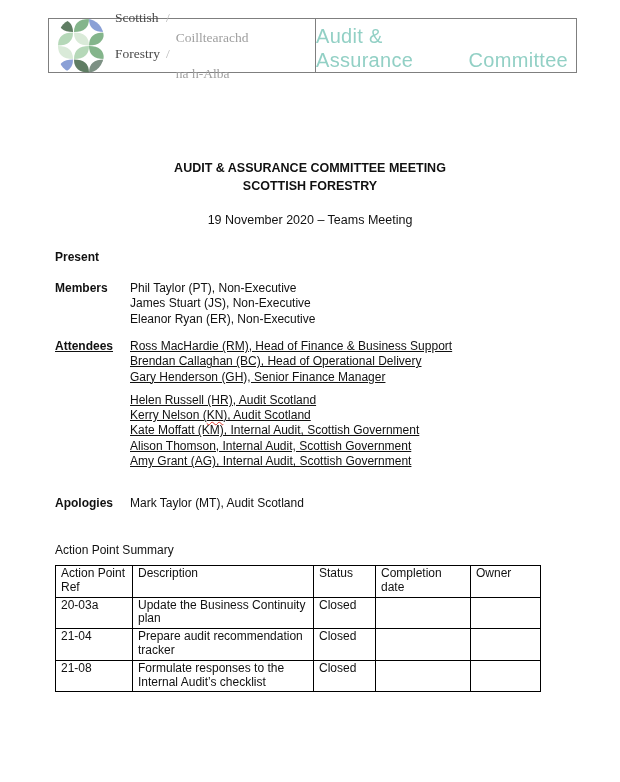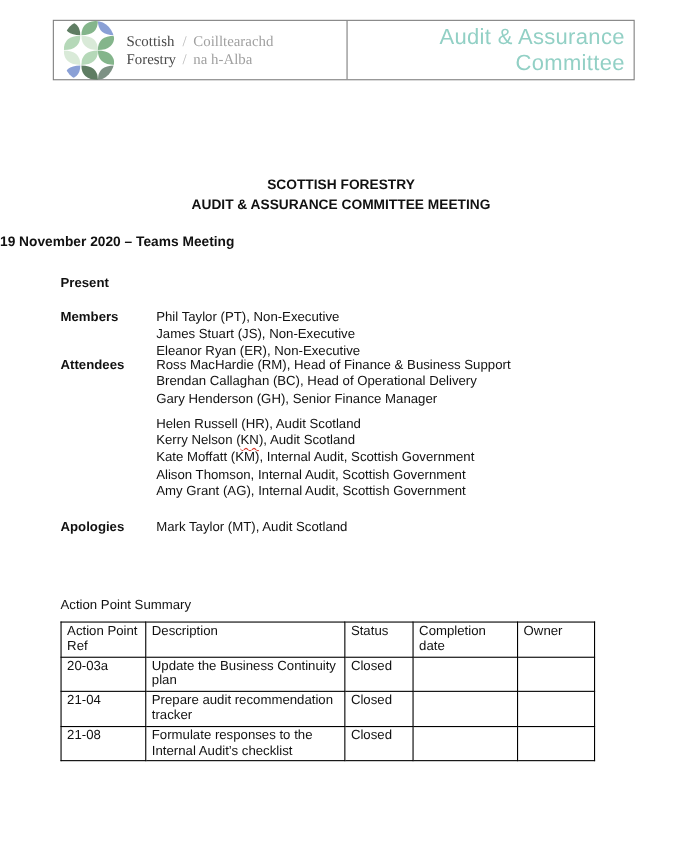--- a/index.html
+++ b/index.html
@@ -25,48 +25,48 @@
   
   .header-box{
     position:absolute;left:48px;top:18px;width:529px;height:55px;
     border:1px solid var(--header-border);display:flex;box-sizing:border-box;
   }
   .header-left{
     width:267px;box-sizing:border-box;border-right:1px solid var(--header-border);
     display:flex;align-items:center;padding-left:9px;
   }
   .header-right{
-    flex:1;box-sizing:border-box;display:flex;flex-direction:column;justify-content:center;
+    flex:1;box-sizing:border-box;display:flex;flex-direction:row;justify-content:center;
     align-items:flex-end;padding-right:8px;
   }
   .brand-text{
     margin-left:11px;font-family:"Liberation Serif","DejaVu Serif",serif;
     font-size:13.5px;line-height:16px;display:grid;
     grid-template-columns:auto auto auto;column-gap:6px;
   }
   .brand-en{color:var(--brand-dark);}
   .brand-slash{color:#b9b9b9;}
-  .brand-gd{color:var(--brand-gray);}
+  .brand-gd{color:var(--brand-gray);margin-top:20px;}
   .committee-line{
     font-size:20px;line-height:24px;color:var(--accent-teal);letter-spacing:.3px;
   }
   
   .title-block{position:absolute;left:0;top:160px;width:620px;text-align:center;
     font-weight:bold;font-size:12.5px;line-height:17.5px;}
-  .date-line{position:absolute;left:0;top:213px;width:620px;text-align:left;
-    font-weight:bold;font-size:12.5px;}
+  .date-line{position:absolute;left:0;top:213px;width:620px;text-align:center;
+    font-weight:normal;font-size:12.5px;}
   
   .flow-line{line-height:15.3px;}
   .present-heading{position:absolute;left:55px;top:250px;font-weight:bold;}
-  .people-row{position:absolute;left:55px;display:flex;gap:12px;}
+  .people-row{position:absolute;left:55px;display:flex;}
   .people-label{width:75px;font-weight:bold;flex-shrink:0;}
   .people-lines{margin-left:0;}
   .row-members{top:281px;}
-  .row-attendees{top:324px;}
-  .row-apologies{top:472px;}
+  .row-attendees{top:339px;text-decoration:underline;}
+  .row-apologies{top:496px;}
   .group-gap{height:8px;}
   .spellcheck{
     text-decoration-line:underline;text-decoration-style:wavy;
     text-decoration-color:var(--spellcheck-red);text-decoration-thickness:1px;
     text-underline-offset:2px;
   }
   
   .action-heading{position:absolute;left:55px;top:543px;}
   .action-table{
     position:absolute;left:55px;top:565px;border-collapse:collapse;
@@ -125,22 +125,22 @@
         <span class="brand-gd">na h-Alba</span>
       </div>
     </div>
     <div class="header-right">
       <div class="committee-line">Audit &amp; Assurance</div>
       <div class="committee-line">Committee</div>
     </div>
   </div>
 
   <div class="title-block">
+    <div>AUDIT &amp; ASSURANCE COMMITTEE MEETING</div>
     <div>SCOTTISH FORESTRY</div>
-    <div>AUDIT &amp; ASSURANCE COMMITTEE MEETING</div>
   </div>
   <div class="date-line">19 November 2020 – Teams Meeting</div>
 
   <div class="present-heading flow-line">Present</div>
 
   <div class="people-row row-members">
     <div class="people-label flow-line">Members</div>
     <div class="people-lines">
       <div class="flow-line">Phil Taylor (PT), Non-Executive</div>
       <div class="flow-line">James Stuart (JS), Non-Executive</div>

